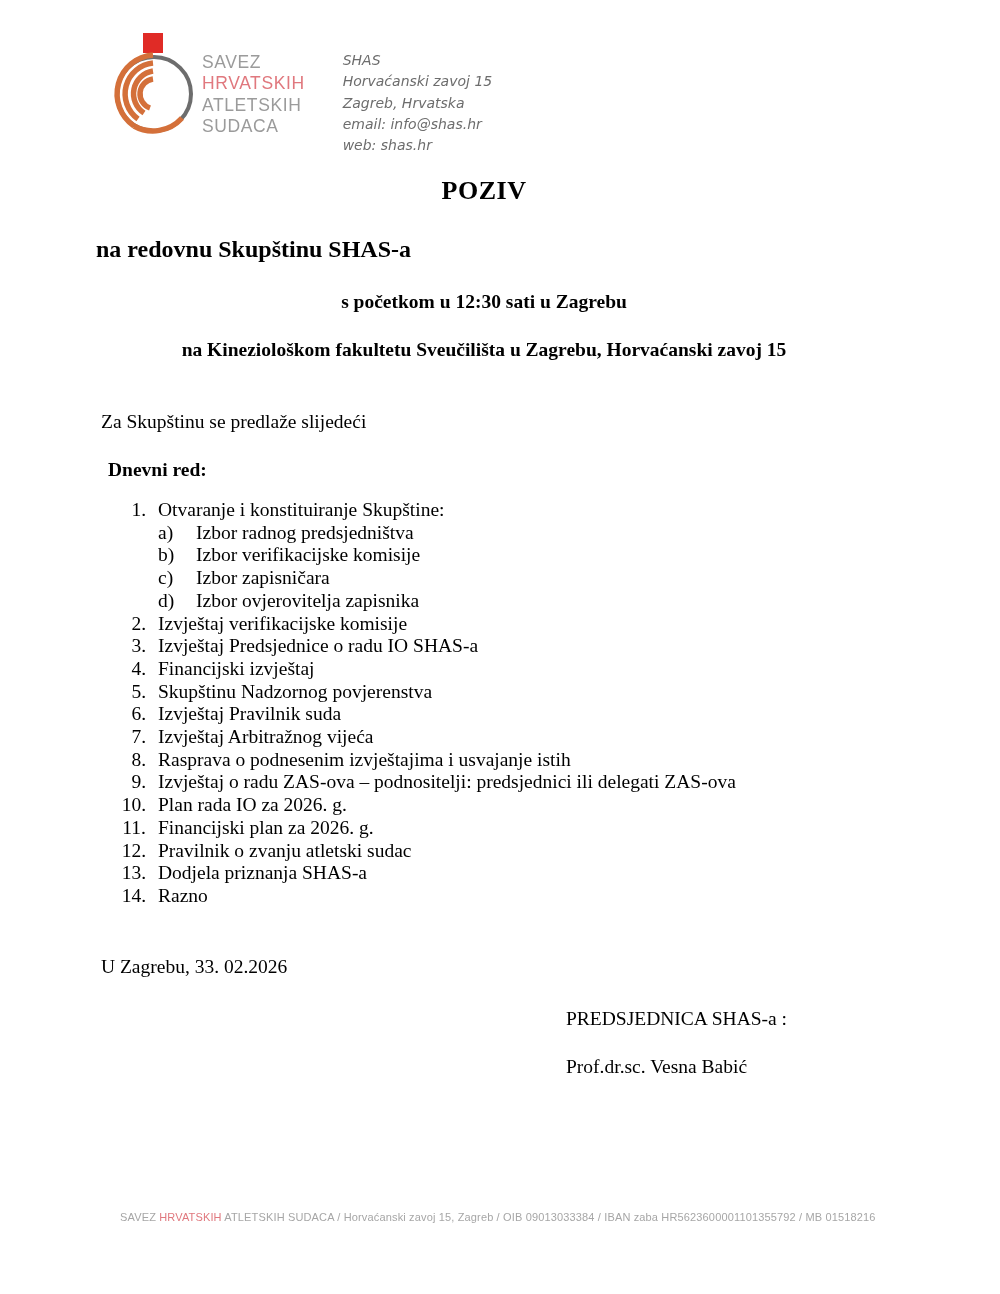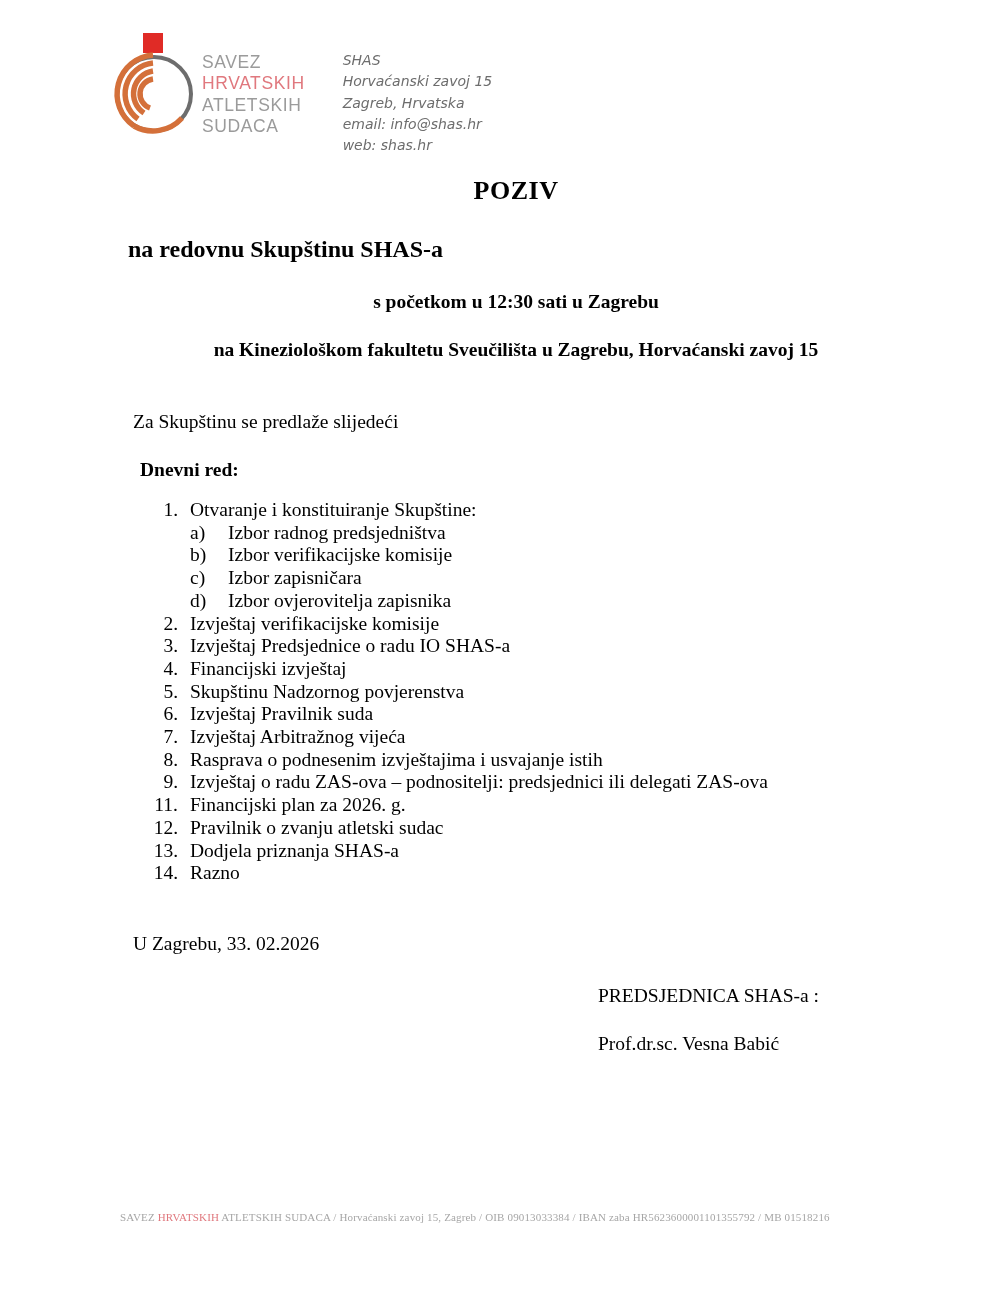--- a/index.html
+++ b/index.html
@@ -53,21 +53,21 @@
     line-height: 1.52;
     color: #6d6d6d;
     font-style: italic;
     white-space: nowrap;
   }
 
   
   .doc {
     position: absolute;
     top: 176px;
-    left: 128px;
+    left: 96px;
     width: 776px;
   }
 
   .title-main {
     text-align: center;
     font-size: 26px;
     font-weight: bold;
     letter-spacing: 0.5px;
     margin: 0 0 30px 0;
   }
@@ -157,21 +157,21 @@
     font-size: 19.5px;
   }
   .signature .sig-name { margin-top: 26px; }
 
   
   .footer {
     position: absolute;
     left: 120px;
     top: 1211px;
     width: 780px;
-    font-family: Liberation Serif, serif;
+    font-family: Liberation Sans, sans-serif;
     font-size: 11px;
     letter-spacing: 0.15px;
     color: #a6a6a6;
     white-space: nowrap;
   }
   .footer .f-red { color: #e0787e; }
 </style>
 </head>
 <body>
 
@@ -230,20 +230,21 @@
           <li><span class="num">d)</span><span>Izbor ovjerovitelja zapisnika</span></li>
         </ul></li>
       <li><span class="num">2.</span><span>Izvještaj verifikacijske komisije</span></li>
       <li><span class="num">3.</span><span>Izvještaj Predsjednice o radu  IO SHAS-a</span></li>
       <li><span class="num">4.</span><span>Financijski izvještaj</span></li>
       <li><span class="num">5.</span><span>Skupštinu Nadzornog povjerenstva</span></li>
       <li><span class="num">6.</span><span>Izvještaj Pravilnik suda</span></li>
       <li><span class="num">7.</span><span>Izvještaj Arbitražnog vijeća</span></li>
       <li><span class="num">8.</span><span>Rasprava o podnesenim izvještajima  i usvajanje istih</span></li>
       <li><span class="num">9.</span><span>Izvještaj o radu ZAS-ova – podnositelji: predsjednici ili delegati ZAS-ova</span></li>
+      <li><span class="num">10.</span><span>Plan rada IO za 2026. g.</span></li>
       <li><span class="num">11.</span><span>Financijski plan za 2026. g.</span></li>
       <li><span class="num">12.</span><span>Pravilnik o zvanju atletski sudac</span></li>
       <li><span class="num">13.</span><span>Dodjela priznanja SHAS-a</span></li>
       <li><span class="num">14.</span><span>Razno</span></li>
     </ul>
 
   <div class="closing-place">U Zagrebu, 33. 02.2026</div>
 
   <div class="signature">
     <div>PREDSJEDNICA  SHAS-a :</div>

